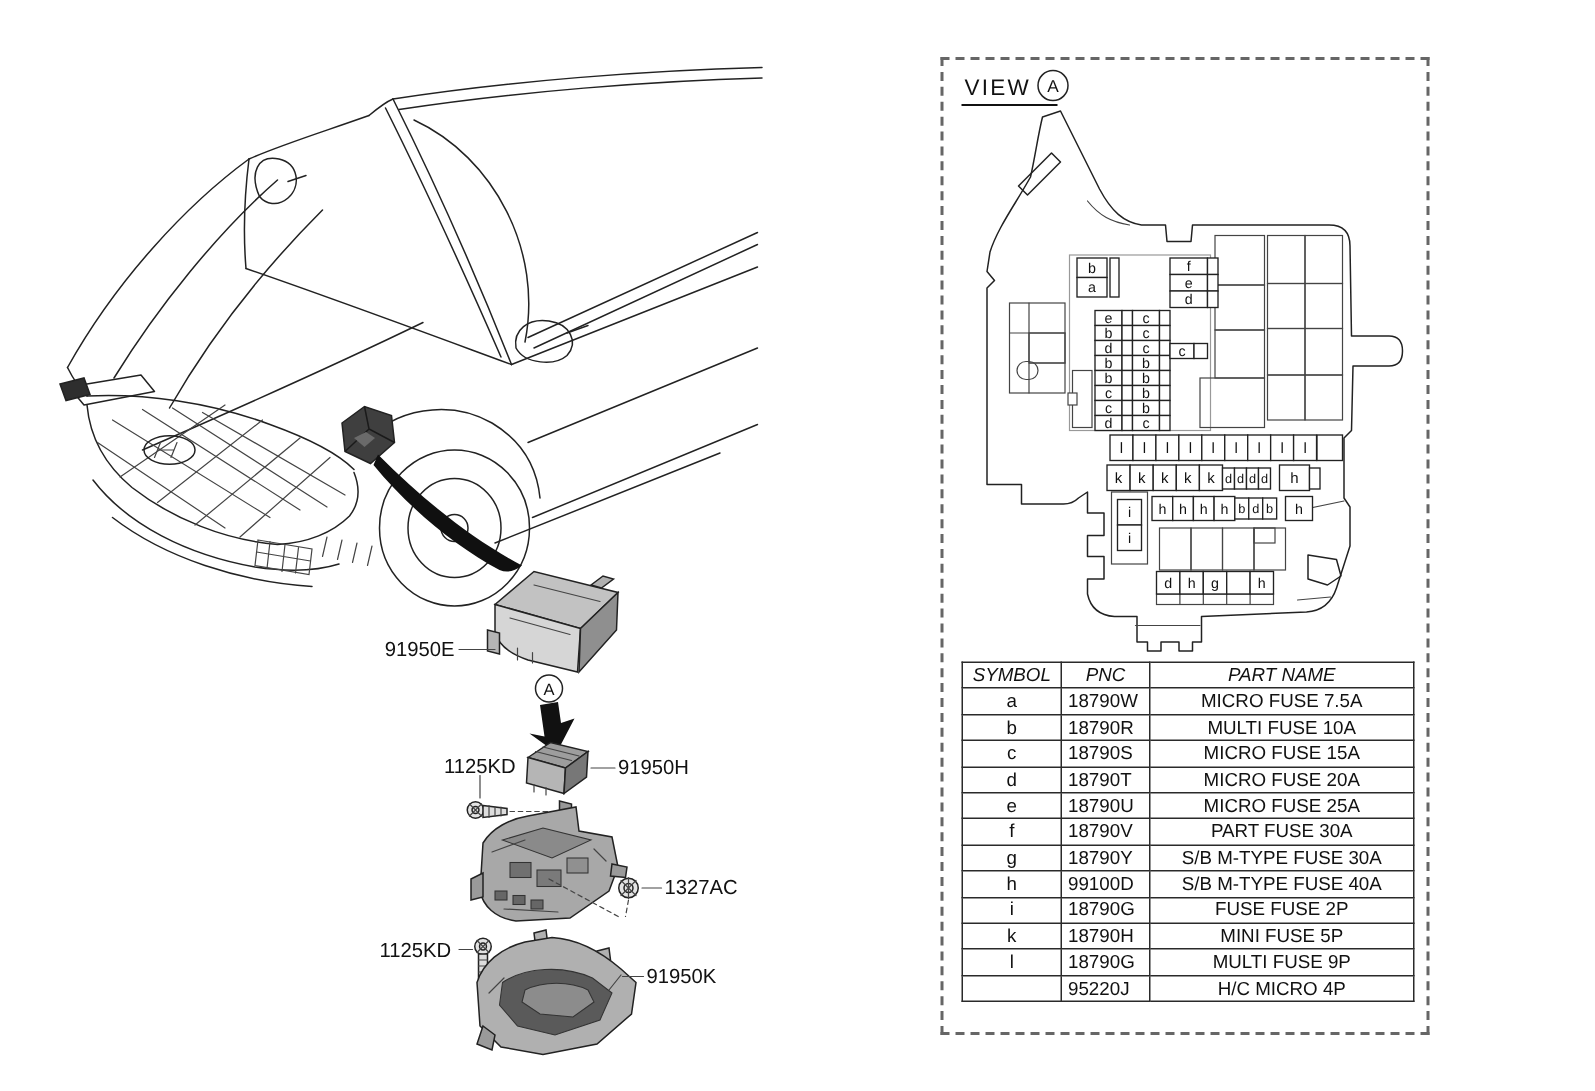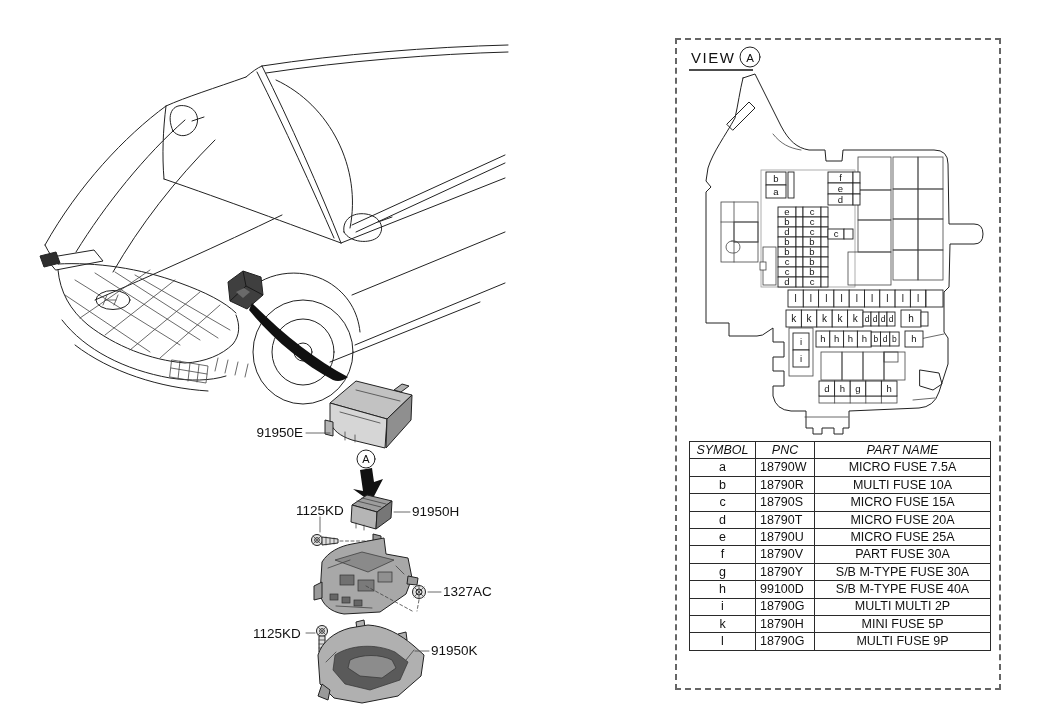--- a/index.html
+++ b/index.html
@@ -3,21 +3,21 @@
 <meta charset="utf-8">
 <style>
   html,body{margin:0;padding:0;background:#ffffff;}
   .stage{position:relative;width:1063px;height:727px;background:#fff;overflow:hidden;
          font-family:"Liberation Sans",sans-serif;color:#111;}
   svg{display:block;}
   svg text{font-family:"Liberation Sans",sans-serif;fill:#111;}
   .lineart{fill:none;stroke:#222;stroke-width:1;stroke-linecap:round;stroke-linejoin:round;}
   .lineart-thin{fill:none;stroke:#444;stroke-width:.8;stroke-linecap:round;}
   .part-label{font-size:13.5px;}
-  .view-panel{position:absolute;left:675px;top:38px;width:326px;height:652px;
+  .view-panel{position:absolute;left:627px;top:38px;width:326px;height:652px;
               border:2px dashed #666;box-sizing:border-box;background:#fff;}
   .fusebox-svg{position:absolute;left:0;top:0;}
   .fuse-table{position:absolute;left:12px;top:401px;border-collapse:collapse;
               font-size:12.5px;table-layout:fixed;background:#fff;}
   .fuse-table th,.fuse-table td{border:1px solid #2a2a2a;height:16.4px;padding:0 4px;
               line-height:1;white-space:nowrap;overflow:hidden;}
   .fuse-table th{font-weight:normal;text-align:center;font-style:italic;}
   .col-symbol{width:57px;text-align:center;}
   .col-pnc{width:50px;text-align:left;}
   .col-name{width:167px;text-align:center;}
@@ -436,28 +436,33 @@
             <td class="col-name">S/B M-TYPE FUSE 30A</td>
           </tr>
           <tr>
             <td class="col-symbol">h</td>
             <td class="col-pnc">99100D</td>
             <td class="col-name">S/B M-TYPE FUSE 40A</td>
           </tr>
           <tr>
             <td class="col-symbol">i</td>
             <td class="col-pnc">18790G</td>
-            <td class="col-name">MULTI MULTI 2P</td>
+            <td class="col-name">FUSE FUSE 2P</td>
           </tr>
           <tr>
             <td class="col-symbol">k</td>
             <td class="col-pnc">18790H</td>
             <td class="col-name">MINI FUSE 5P</td>
           </tr>
           <tr>
             <td class="col-symbol">l</td>
             <td class="col-pnc">18790G</td>
             <td class="col-name">MULTI FUSE 9P</td>
+          </tr>
+          <tr>
+            <td class="col-symbol"></td>
+            <td class="col-pnc">95220J</td>
+            <td class="col-name">H/C MICRO 4P</td>
           </tr>
         </tbody>
     </table>
   </div>
 </div>
 
 </body></html>

